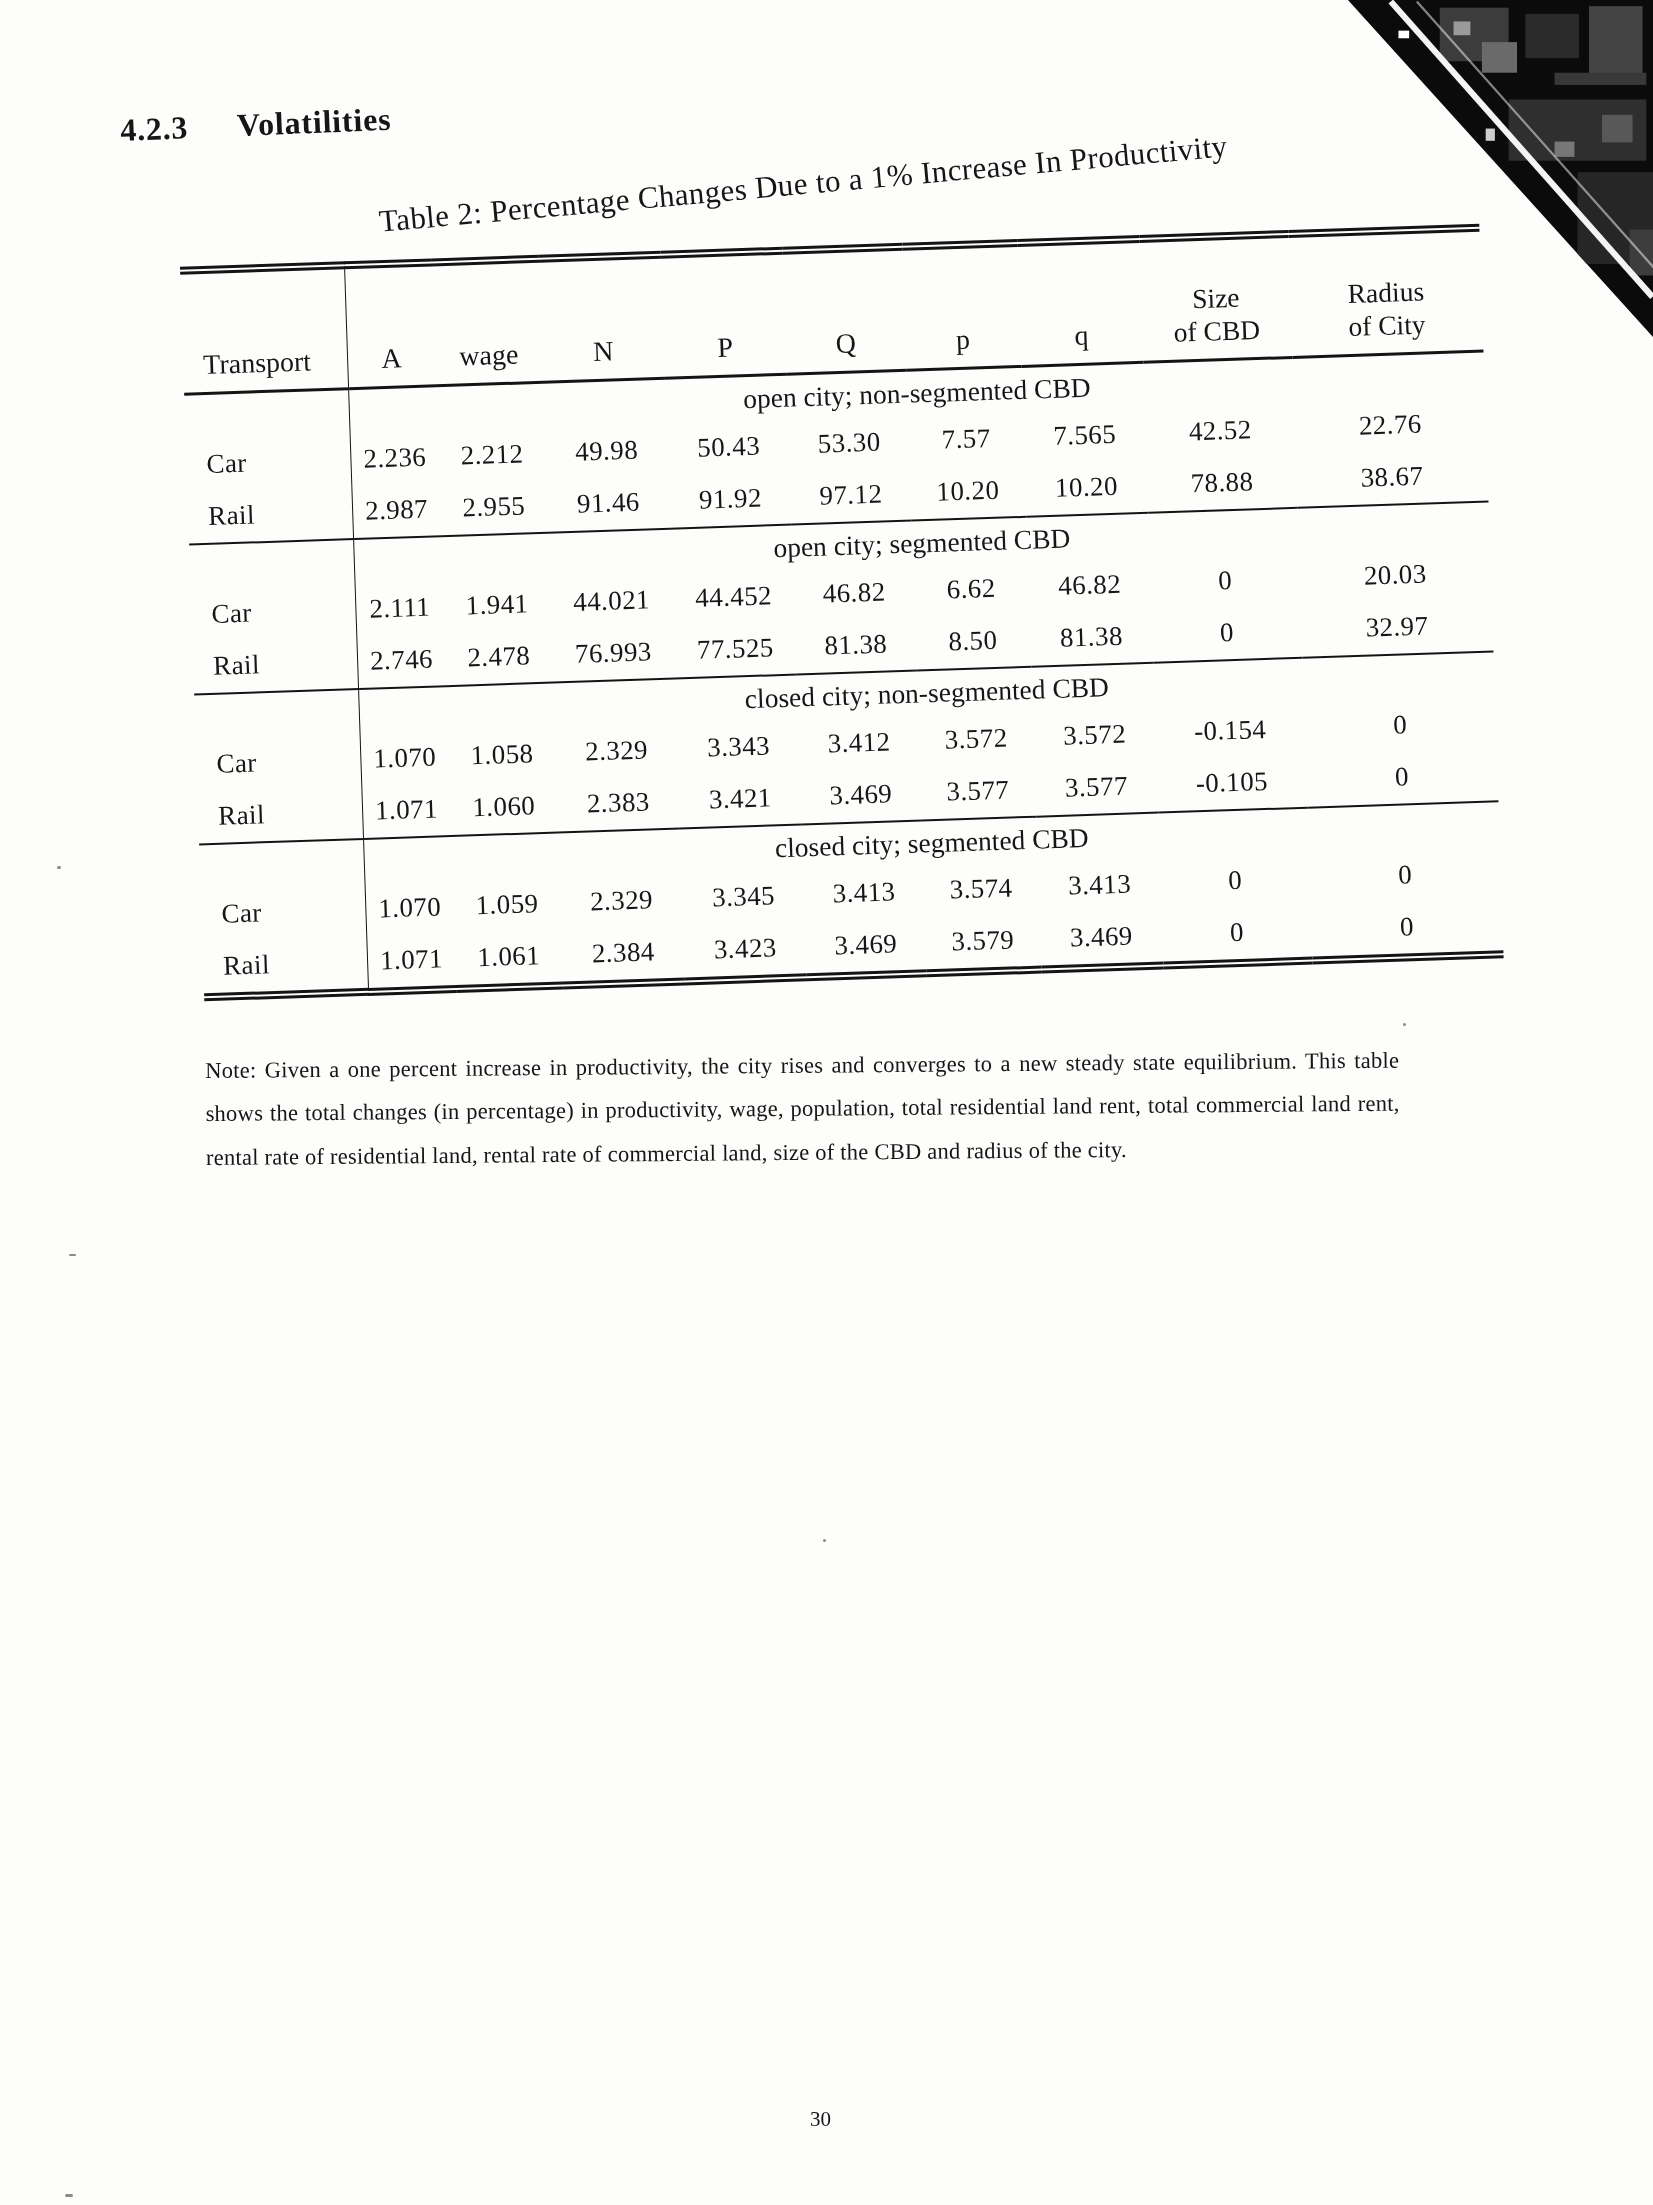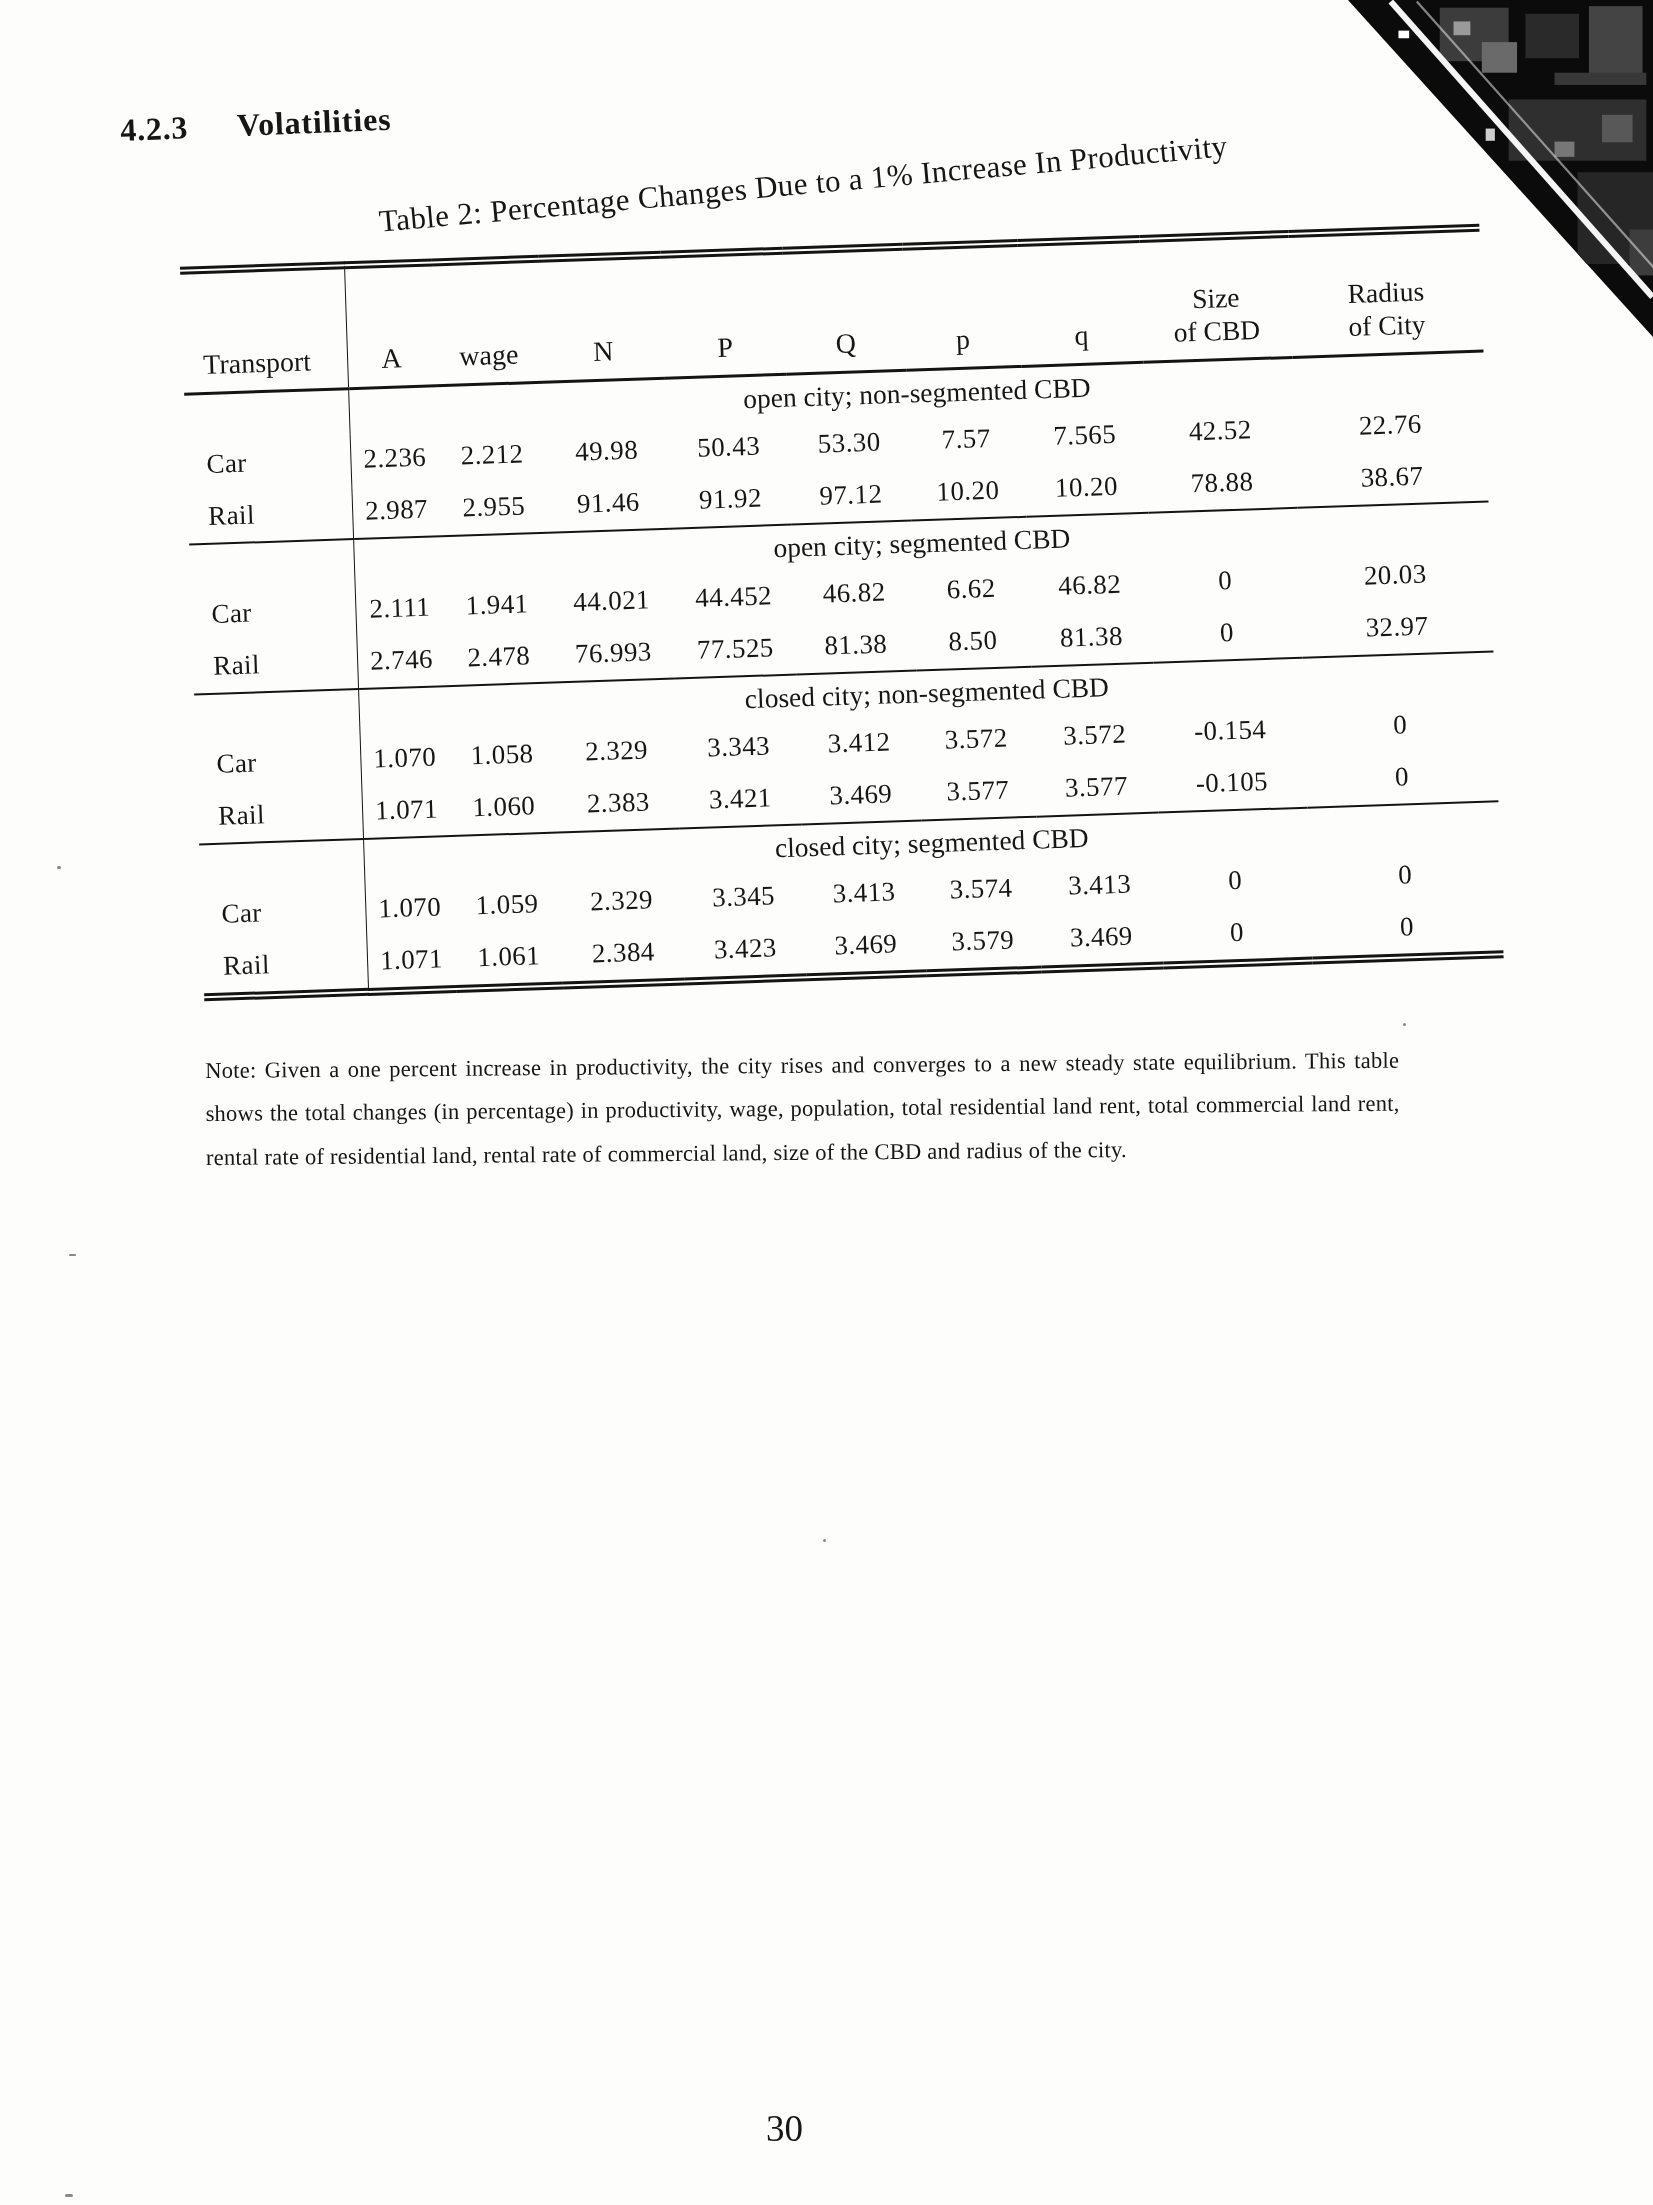--- a/index.html
+++ b/index.html
@@ -69,22 +69,22 @@
   
   .note{
     position:absolute;left:205px;top:1049px;width:1194px;
     font-size:22.6px;line-height:1.92;
     text-align:justify;
     transform:rotate(-0.5deg);transform-origin:0 0;
     letter-spacing:0.2px;
   }
   
   .pagenum{
-    position:absolute;left:766px;top:2107px;
-    font-size:37px;
+    position:absolute;left:810px;top:2107px;
+    font-size:21px;
   }
 
   
   .corner{
     position:absolute;top:0;right:0;width:329px;height:352px;
     pointer-events:none;
   }
   
   .speck{position:absolute;background:#8a8a8a;border-radius:1.5px;}
 </style>

